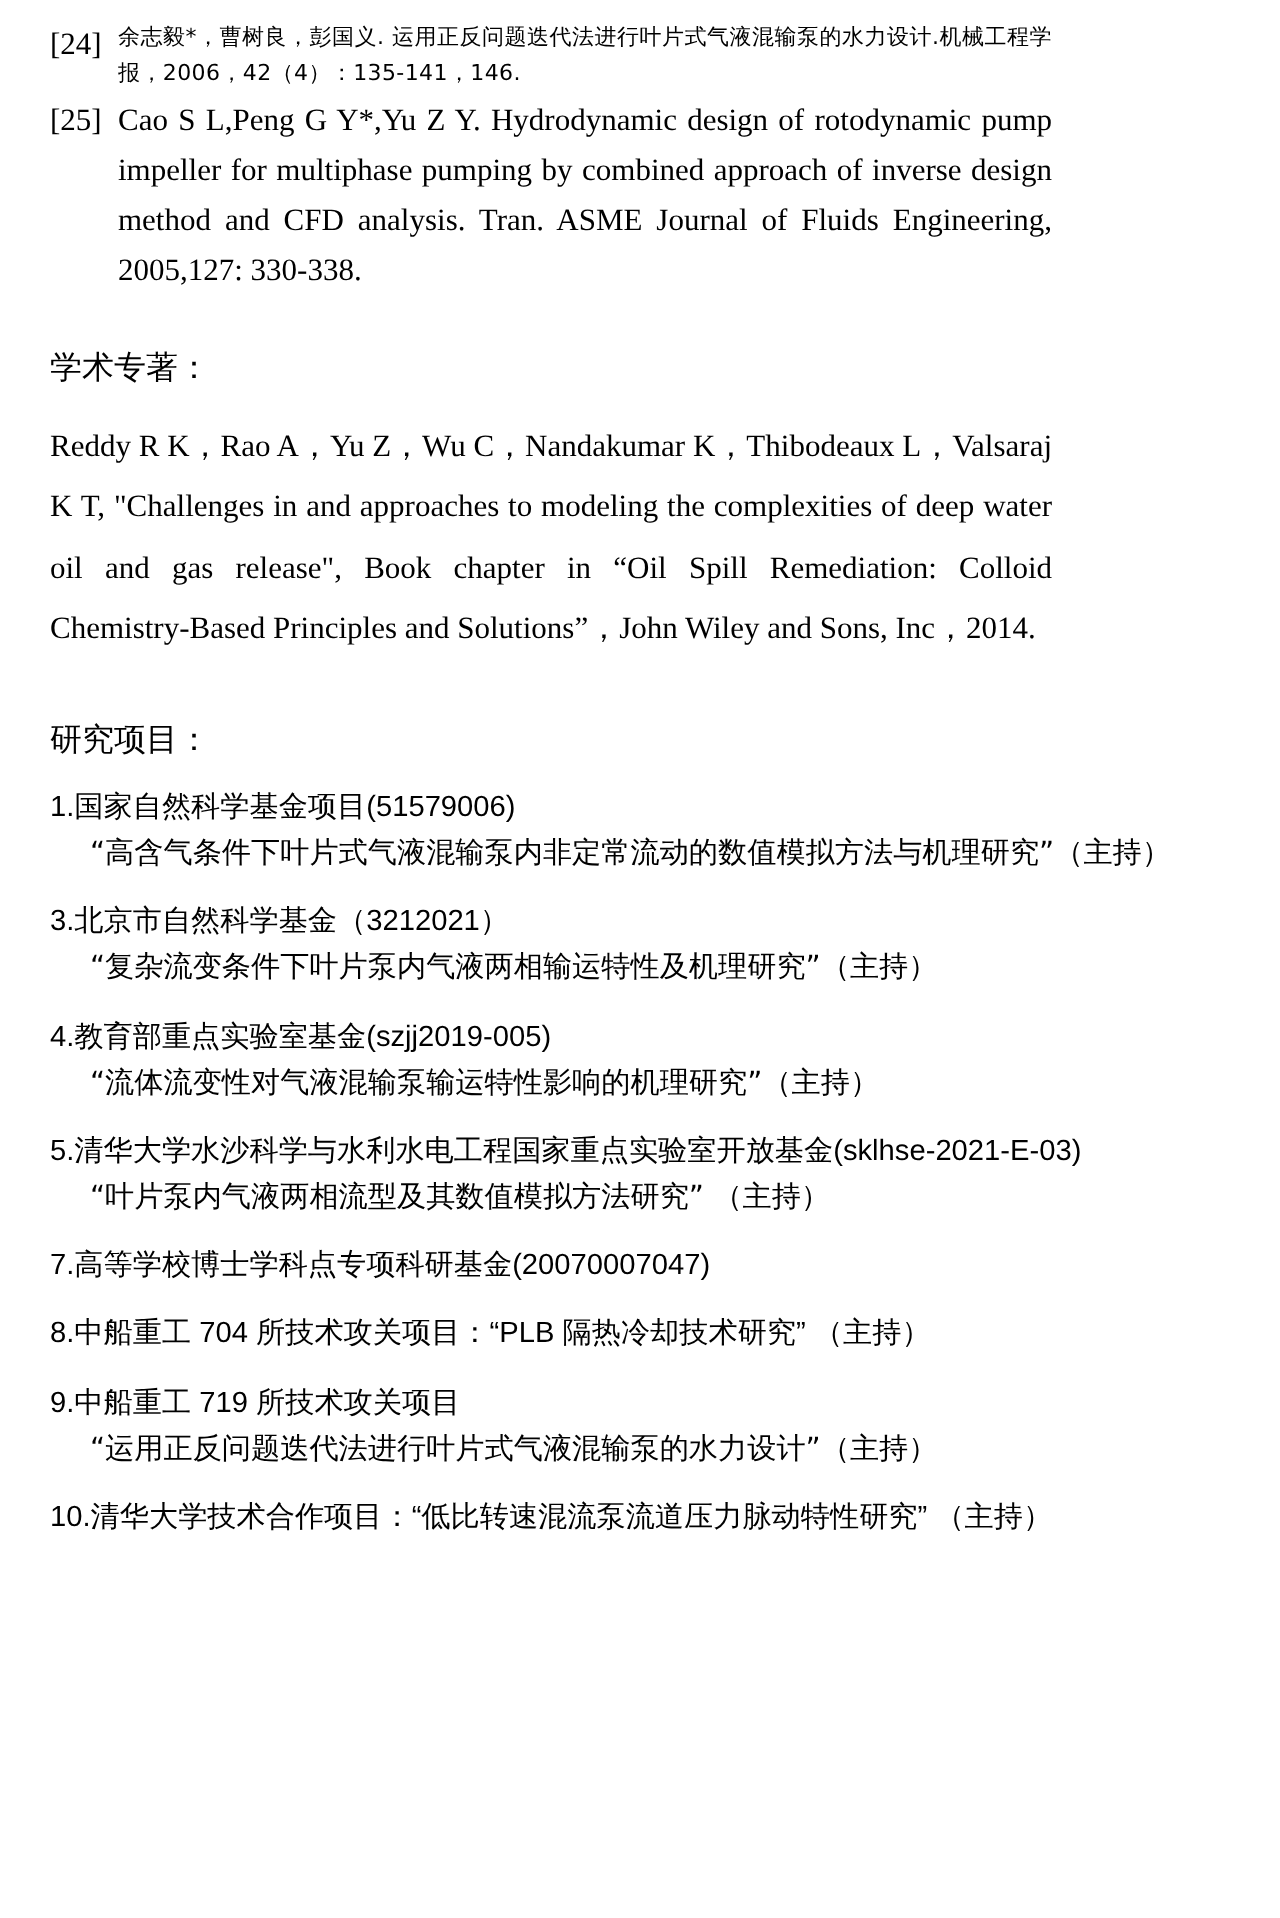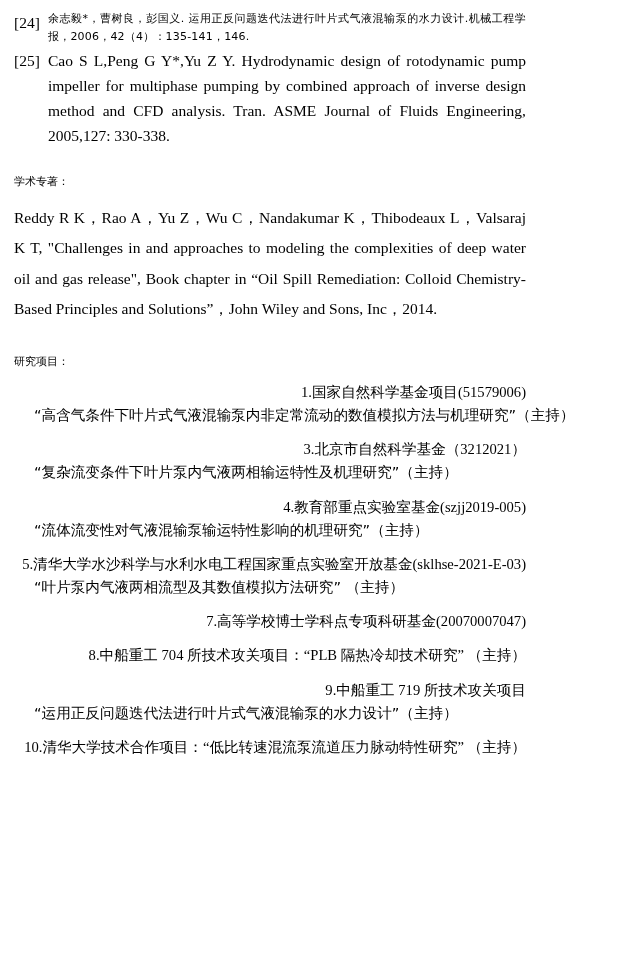--- a/index.html
+++ b/index.html
@@ -12,21 +12,21 @@
     height: 959px;
     font-family: "Liberation Serif", "DejaVu Serif", serif;
     color: #000000;
     overflow: hidden;
   }
   .page {
     position: relative;
     width: 540px;
     height: 959px;
     box-sizing: border-box;
-    padding: 10px 14px 0 14px;
+    padding: 10px 14px 0 25px;
   }
 
   
   .ref {
     display: flex;
     align-items: flex-start;
     font-size: 15.5px;
     line-height: 1.62;
     margin-bottom: 2px;
   }
@@ -42,43 +42,42 @@
     text-justify: inter-word;
   }
   .ref-body.cn {
     font-family: "DejaVu Sans", "Liberation Sans", sans-serif;
     font-size: 11px;
     letter-spacing: 0.2px;
   }
 
   .section-title {
     font-family: "DejaVu Sans", "Liberation Sans", sans-serif;
-    font-size: 11px;
+    font-size: 16px;
     margin: 26px 0 14px 0;
   }
   .section-title.tight {
     margin: 30px 0 8px 0;
   }
 
   .para {
     font-size: 15.5px;
     line-height: 1.95;
     text-align: justify;
     text-justify: inter-word;
     margin: 0;
   }
 
   
   .proj {
-    font-family: Liberation Serif, serif;
+    font-family: Liberation Sans, sans-serif;
     font-size: 14.6px;
     line-height: 1.52;
     margin: 12px 0 1px 0;
     white-space: nowrap;
-    text-align: right;
   }
   .proj-sub {
     font-family: "DejaVu Sans", "Liberation Sans", sans-serif;
     font-size: 14.6px;
     line-height: 1.52;
     margin: 0 0 3px 0;
     padding-left: 20px;
     white-space: nowrap;
   }
 </style>

